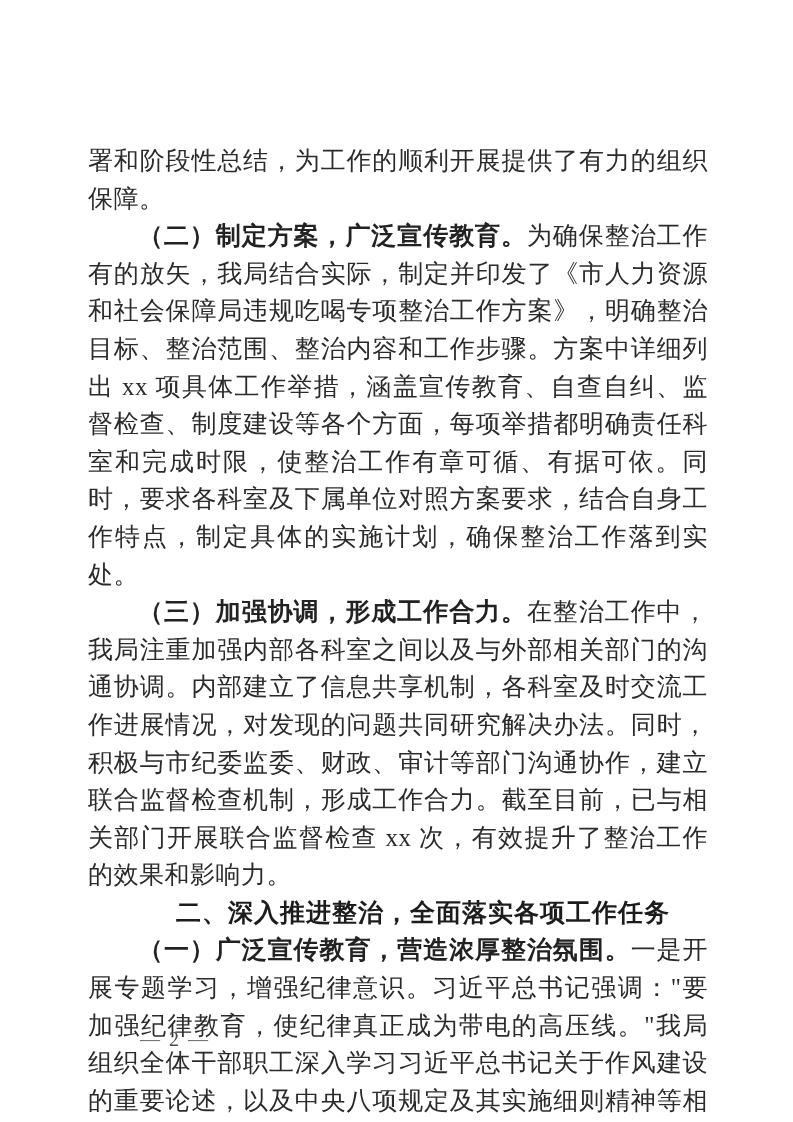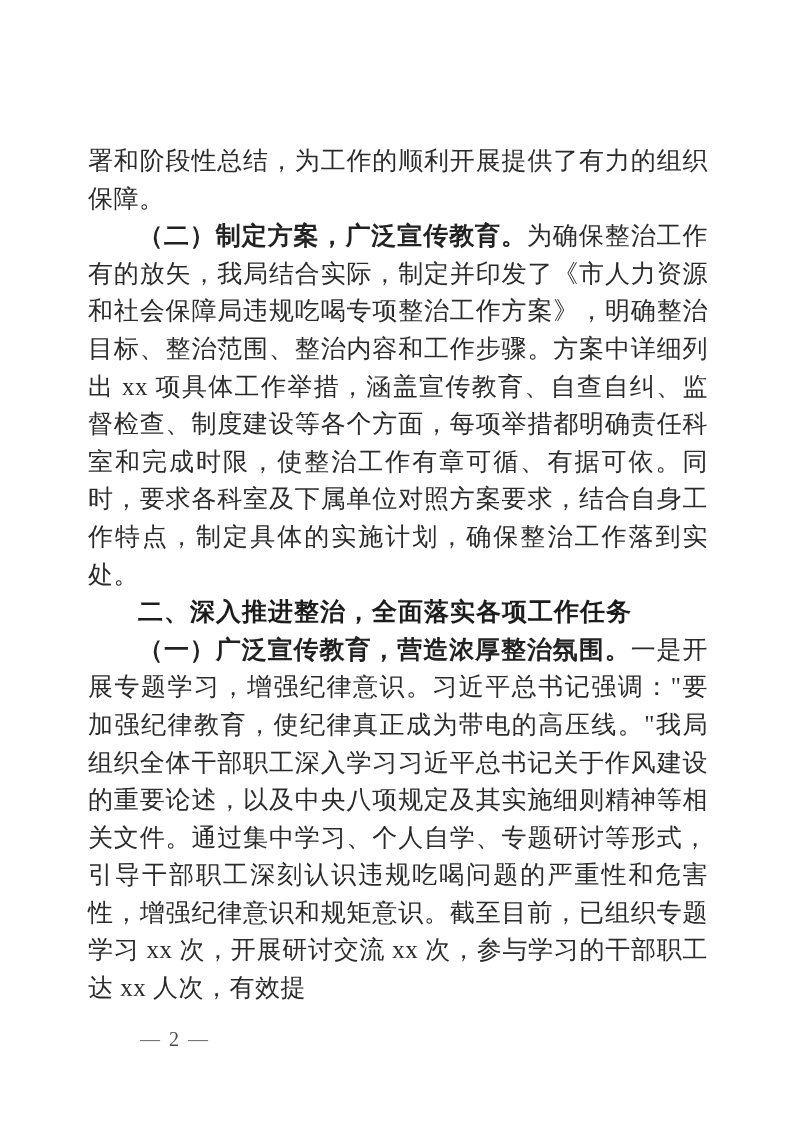--- a/index.html
+++ b/index.html
@@ -30,21 +30,21 @@
     margin: 0;
     text-indent: 2em;
   }
   .para.continuation {
     text-indent: 0;
   }
   .para.heading {
     font-family: Liberation Serif, serif;
     font-weight: 700;
     color: #1c1c1c;
-    text-align: left;
+    text-align: center;
     letter-spacing: 1px;
   }
   .lead {
     font-weight: 700;
     color: #222222;
   }
   .footer {
     position: absolute;
     left: 131px;
     top: 1024px;
@@ -59,19 +59,20 @@
     padding: 0 9px;
   }
 </style>
 </head>
 <body>
 
 <div class="page">
   <main class="content">
       <p class="para continuation"><span>署和阶段性总结，为工作的顺利开展提供了有力的组织保障。</span></p>
       <p class="para body"><b class="lead">（二）制定方案，广泛宣传教育。</b><span>为确保整治工作有的放矢，我局结合实际，制定并印发了《市人力资源和社会保障局违规吃喝专项整治工作方案》，明确整治目标、整治范围、整治内容和工作步骤。方案中详细列出 xx 项具体工作举措，涵盖宣传教育、自查自纠、监督检查、制度建设等各个方面，每项举措都明确责任科室和完成时限，使整治工作有章可循、有据可依。同时，要求各科室及下属单位对照方案要求，结合自身工作特点，制定具体的实施计划，确保整治工作落到实处。</span></p>
+      <p class="para body"><b class="lead">（三）加强协调，形成工作合力。</b><span>在整治工作中，我局注重加强内部各科室之间以及与外部相关部门的沟通协调。内部建立了信息共享机制，各科室及时交流工作进展情况，对发现的问题共同研究解决办法。同时，积极与市纪委监委、财政、审计等部门沟通协作，建立联合监督检查机制，形成工作合力。截至目前，已与相关部门开展联合监督检查 xx 次，有效提升了整治工作的效果和影响力。</span></p>
       <p class="para heading"><span>二、深入推进整治，全面落实各项工作任务</span></p>
       <p class="para body"><b class="lead">（一）广泛宣传教育，营造浓厚整治氛围。</b><span>一是开展专题学习，增强纪律意识。习近平总书记强调："要加强纪律教育，使纪律真正成为带电的高压线。"我局组织全体干部职工深入学习习近平总书记关于作风建设的重要论述，以及中央八项规定及其实施细则精神等相关文件。通过集中学习、个人自学、专题研讨等形式，引导干部职工深刻认识违规吃喝问题的严重性和危害性，增强纪律意识和规矩意识。截至目前，已组织专题学习 xx 次，开展研讨交流 xx 次，参与学习的干部职工达 xx 人次，有效提</span></p>
     </main>
   <footer class="footer">
     <span class="dash">—</span><span>2</span><span class="dash">—</span>
   </footer>
 </div>
 
 </body></html>

